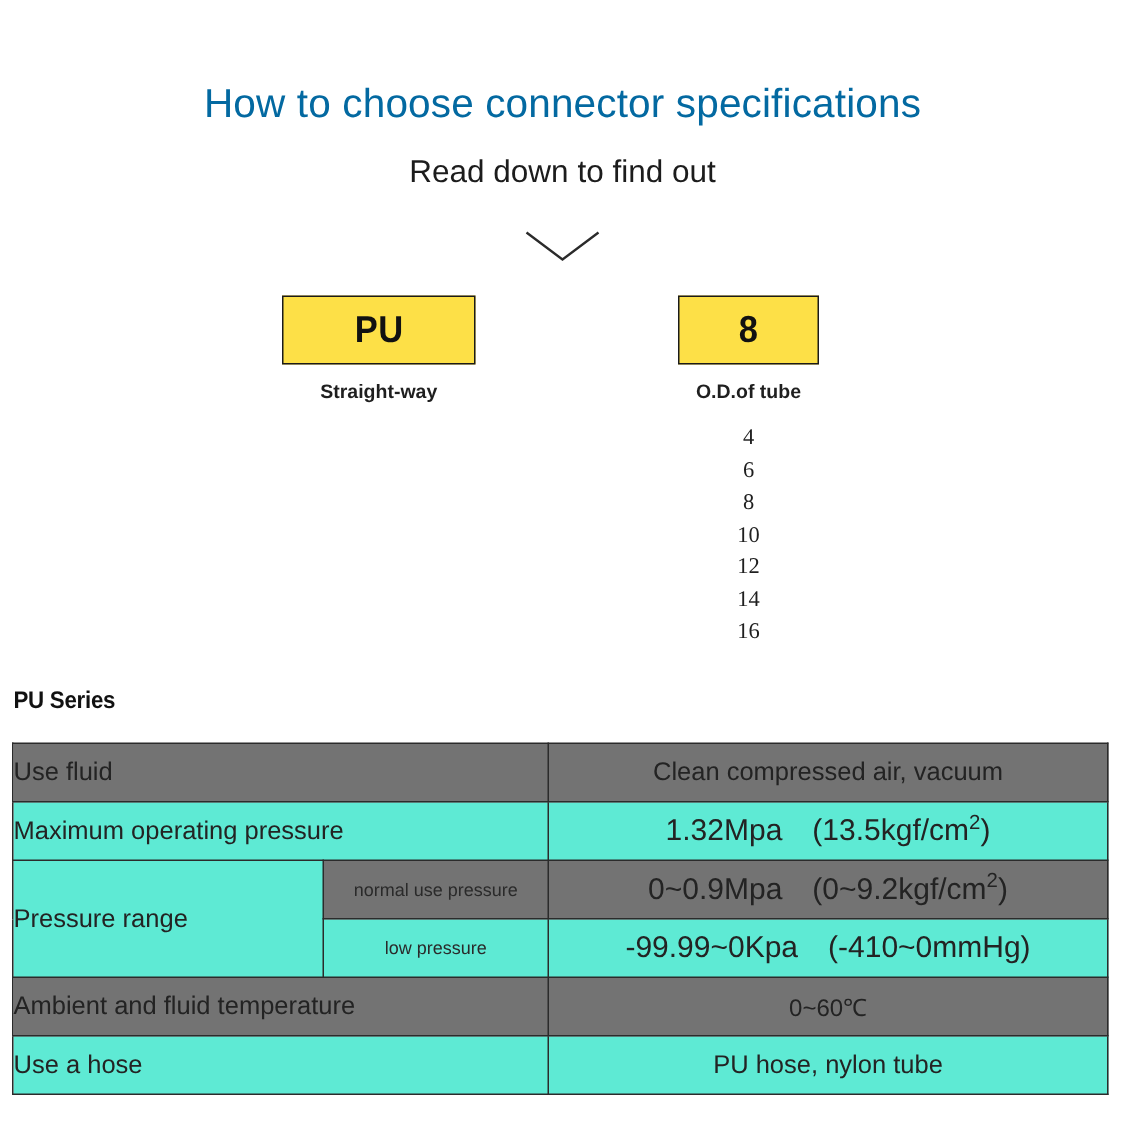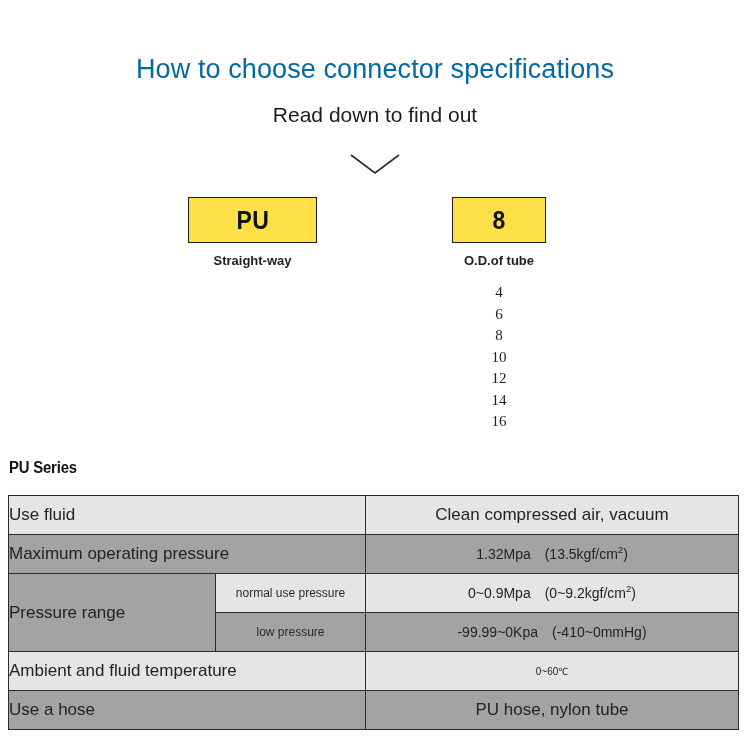--- a/index.html
+++ b/index.html
@@ -117,46 +117,46 @@
     position: absolute;
     left: 8px;
     top: 495px;
     width: 730px;
     border-collapse: collapse;
     table-layout: fixed;
   }
   .spec-table td {
     border: 1px solid #2b2b2b;
     padding: 0;
-    background: #a3a3a3;
+    background: #5eead4;
     vertical-align: middle;
   }
-  .spec-table td.shaded { background: #e5e5e5; }
+  .spec-table td.shaded { background: #737373; }
 
   .cell-label {
     font-size: 17px;
     color: #232323;
     padding: 0 0 0 10px;
     height: 38px;
     text-align: left;
   }
   .cell-sublabel {
     font-size: 12px;
     color: #2a2a2a;
     height: 36px;
     text-align: center;
   }
   .cell-value {
     text-align: center;
     height: 38px;
     color: #232323;
   }
   .cell-value.big   { font-size: 17px; }
-  .cell-value.small { font-size: 14px; margin-top: 24px; }
-  .cell-value.tiny  { font-size: 10px; }
+  .cell-value.small { font-size: 20px; margin-top: 24px; }
+  .cell-value.tiny  { font-size: 16px; }
 
   .cell-inner { display: block; line-height: 1.15; }
   sup { font-size: 0.68em; vertical-align: super; line-height: 0; }
 </style>
 </head>
 <body>
 
 <div class="title">How to choose connector specifications</div>
 <div class="subtitle">Read down to find out</div>
 

